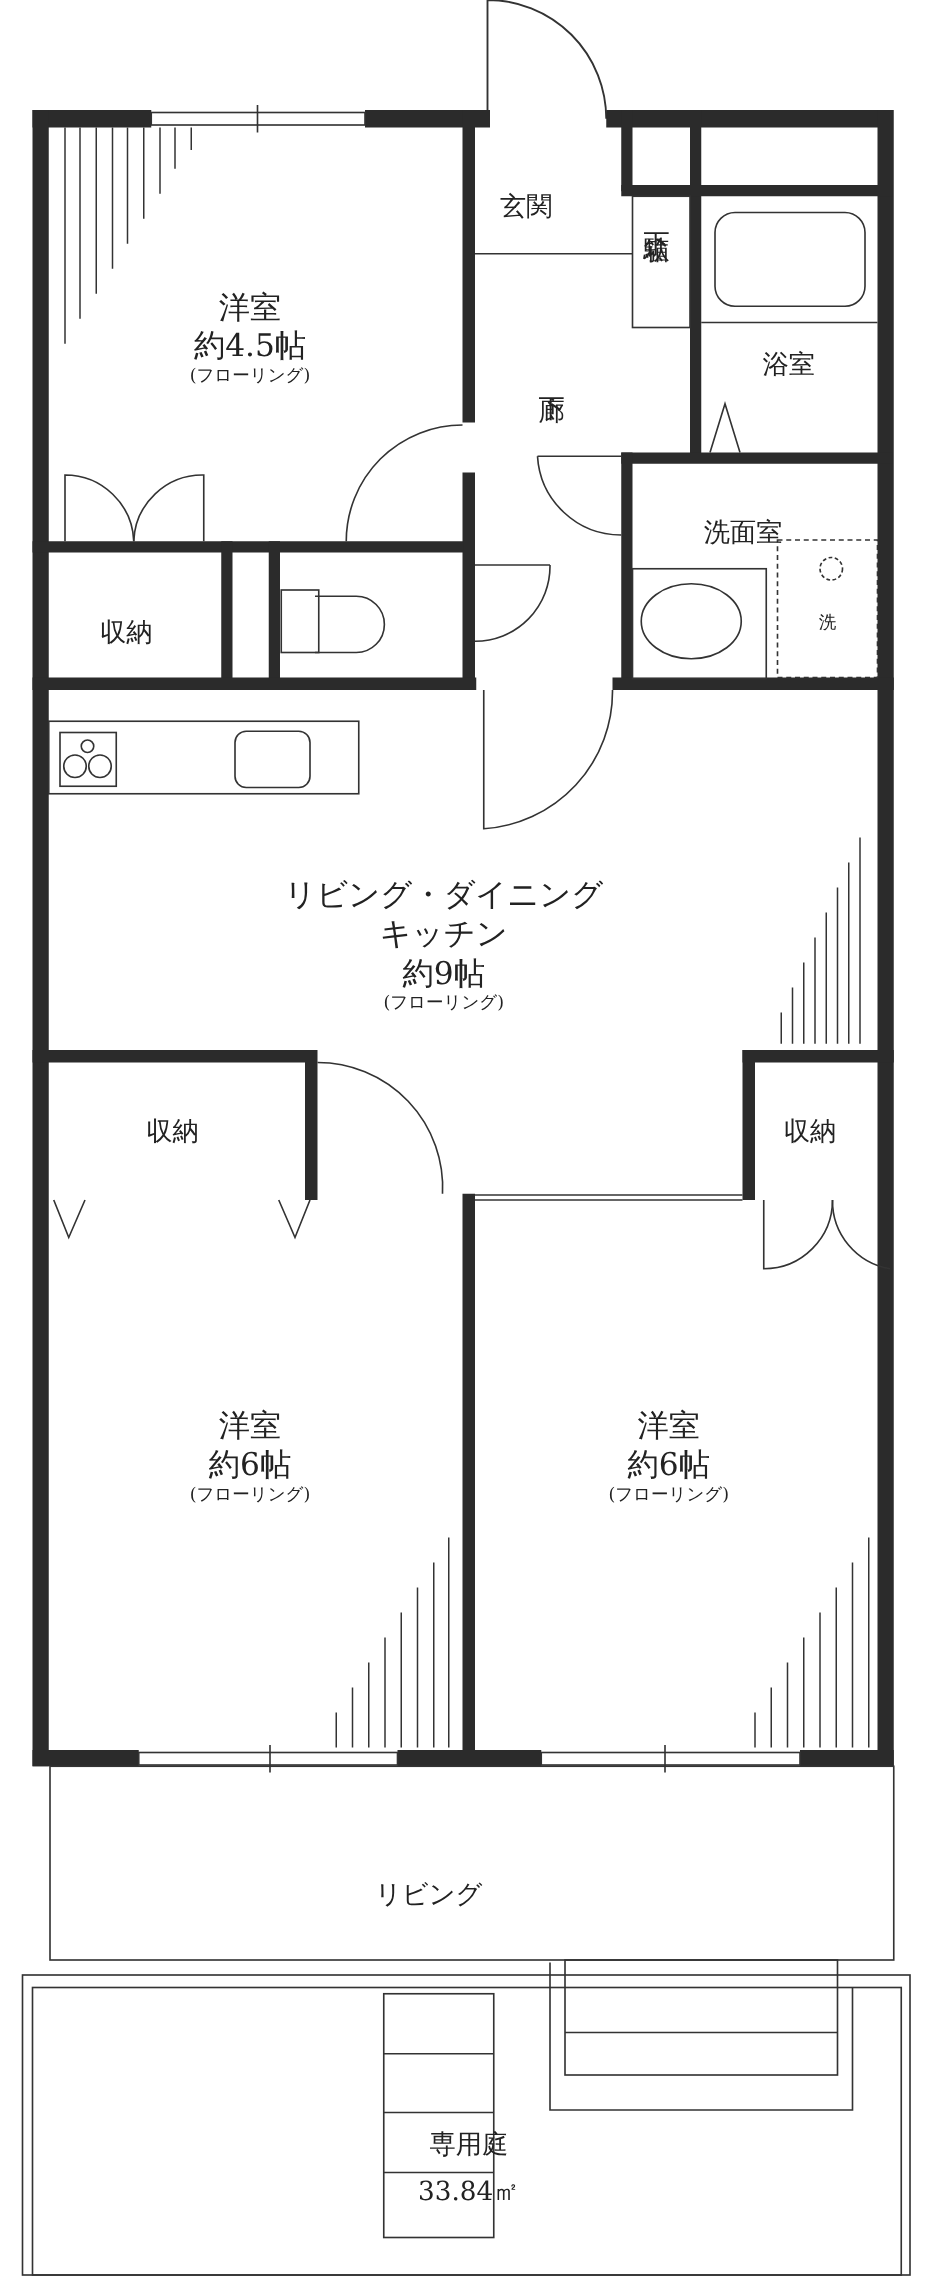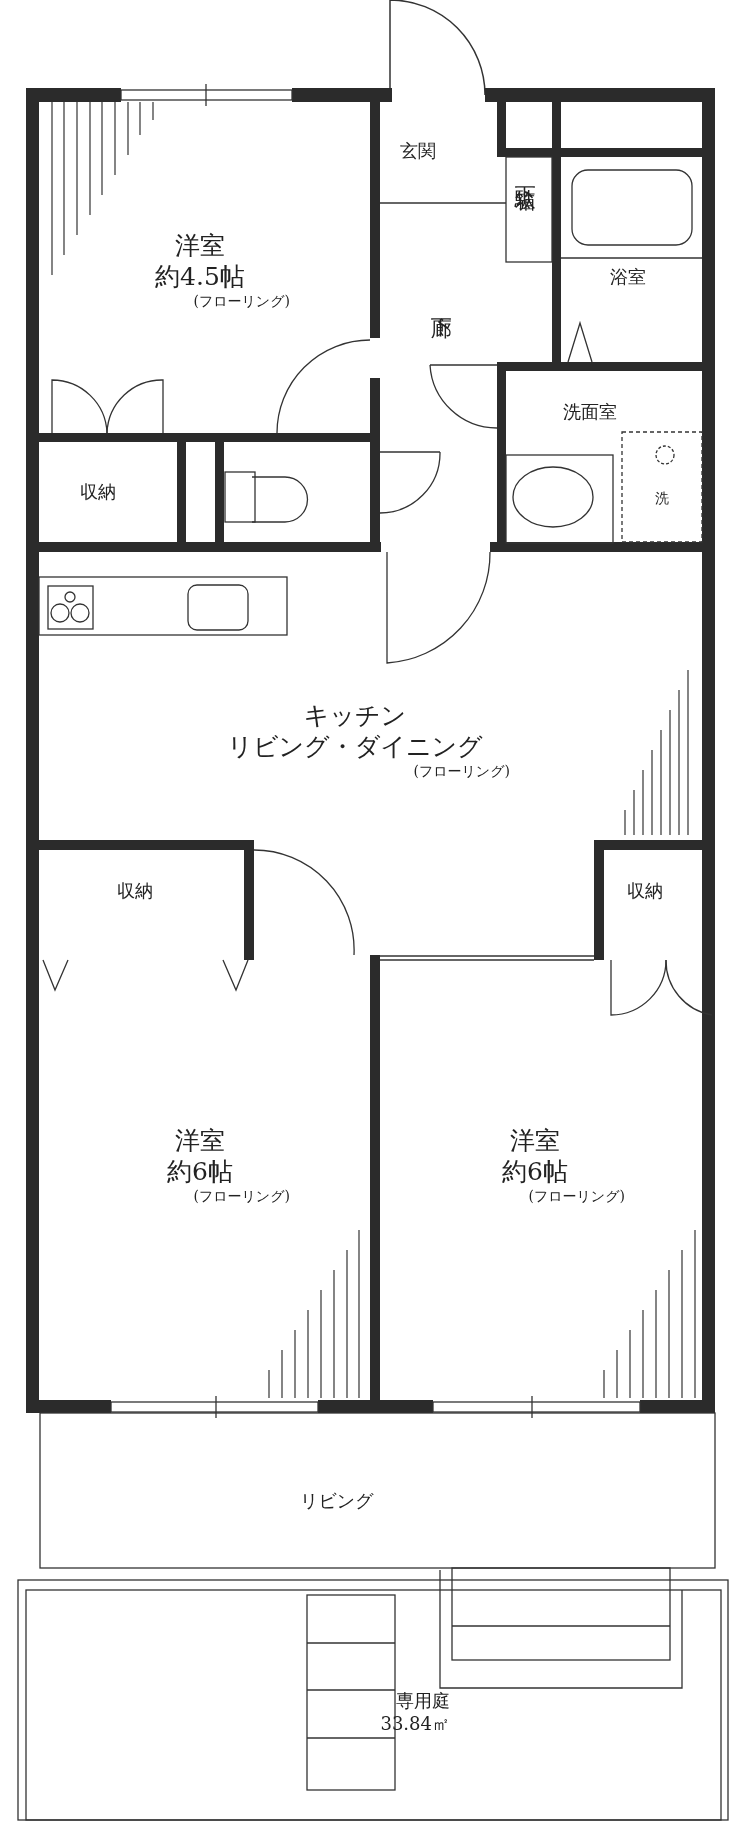--- a/index.html
+++ b/index.html
@@ -1,21 +1,21 @@
 <!DOCTYPE html>
 <html><head>
 <meta charset="utf-8">
 <style>
   html,body{margin:0;padding:0;background:#fff;}
   body{width:753px;height:1827px;position:relative;overflow:hidden;font-family:"DejaVu Serif",serif;color:#222;}
   #plan{position:absolute;left:0;top:0;width:753px;height:1827px;}
   .lbl{position:absolute;text-align:center;white-space:nowrap;line-height:1.25;color:#222;}
   .big{font-size:25px;}
-  .med{font-size:18px;}
-  .sm{font-size:14px;text-align:right;}
+  .med{font-size:21px;margin-top:12px;}
+  .sm{font-size:14px;}
   .vert{writing-mode:vertical-rl;font-size:21px;letter-spacing:2px;}
 </style>
 </head>
 <body>
 
 <svg id="plan" viewBox="0 0 753 1827" xmlns="http://www.w3.org/2000/svg">
   <g fill="none" stroke="#333" stroke-width="1.5">
 
     <path d="M390 95 L390 0 M390 0 A95 95 0 0 1 485 95"></path>
   </g>
@@ -178,38 +178,39 @@
 
 <div class="lbl med" style="left:400px;top:140px;">玄関</div>
 <div class="lbl vert" style="left:512px;top:170px;">下駄箱</div>
 <div class="lbl med" style="left:610px;top:266px;">浴室</div>
 <div class="lbl vert" style="left:428px;top:300px;">廊下</div>
 <div class="lbl med" style="left:563px;top:401px;">洗面室</div>
 <div class="lbl sm" style="left:655px;top:490px;">洗</div>
 <div class="lbl med" style="left:80px;top:481px;">収納</div>
 
 <div class="lbl" style="left:200px;top:700px;width:310px;">
+  <div class="big">リビング・ダイニング</div>
   <div class="big">キッチン</div>
-  <div class="big">リビング・ダイニング</div>
+  <div class="big">約9帖</div>
   <div class="sm">(フローリング)</div>
 </div>
 
 <div class="lbl med" style="left:117px;top:880px;">収納</div>
 <div class="lbl med" style="left:627px;top:880px;">収納</div>
 
 <div class="lbl" style="left:110px;top:1125px;width:180px;">
   <div class="big">洋室</div>
   <div class="big">約6帖</div>
   <div class="sm">(フローリング)</div>
 </div>
 
 <div class="lbl" style="left:445px;top:1125px;width:180px;">
   <div class="big">洋室</div>
   <div class="big">約6帖</div>
   <div class="sm">(フローリング)</div>
 </div>
 
 <div class="lbl med" style="left:300px;top:1490px;">リビング</div>
 
-<div class="lbl" style="left:300px;top:1690px;width:150px;text-align:right;">
+<div class="lbl" style="left:300px;top:1690px;width:150px;">
   <div class="med">専用庭</div>
   <div class="med">33.84㎡</div>
 </div>
 
 </body></html>

